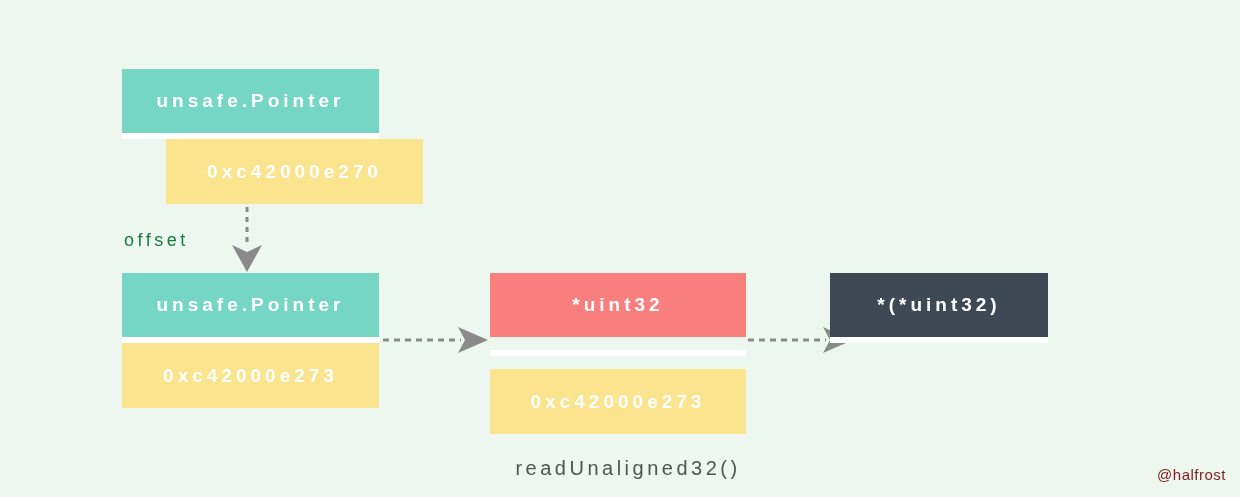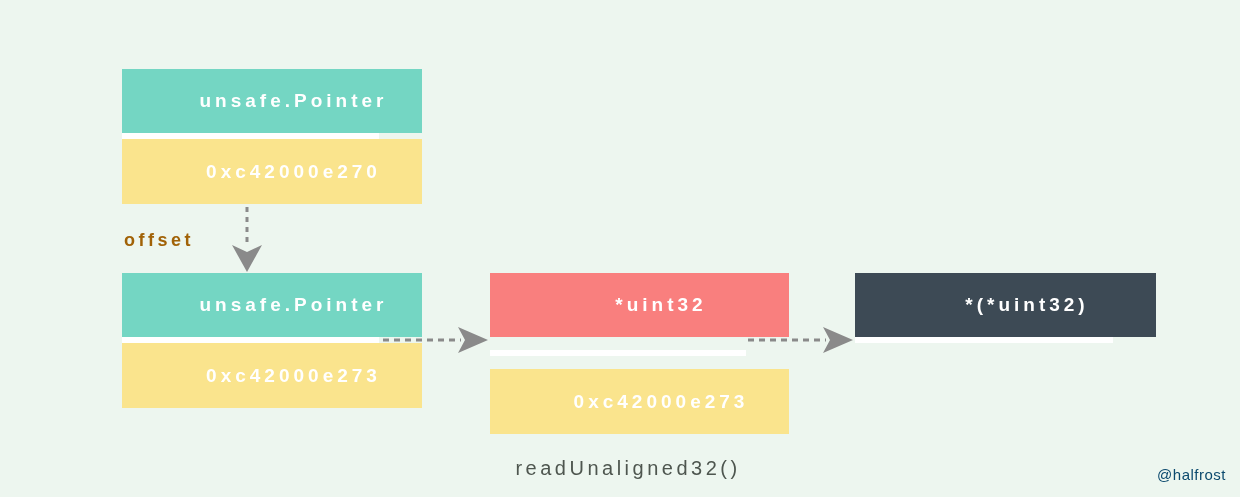--- a/index.html
+++ b/index.html
@@ -12,60 +12,59 @@
   }
   .node{position:absolute;display:flex;flex-direction:column;}
   .box{
     width:100%;
     display:flex;align-items:center;justify-content:center;
     color:#ffffff;
     font-weight:bold;
     font-size:19px;
     letter-spacing:4px;
     white-space:nowrap;
-    padding-left:43px;
   }
   .gap{width:100%;height:6px;background:#ffffff;}
   .type-box{height:64px;}
   .value-box{height:65px;}
   .label{
     position:absolute;
-    color:#a16207;
-    font-weight:bold;
+    color:#15803d;
+    font-weight:normal;
     font-size:18px;
     letter-spacing:3.5px;
     white-space:nowrap;
     text-align:center;
   }
   .title{
     position:absolute;
     left:8px;width:100%;
     text-align:center;
     color:#4e564f;
     font-size:20px;
     letter-spacing:3.5px;
     white-space:nowrap;
   }
   .credit{
     position:absolute;
-    color:#0c4a6e;
+    color:#7f1d1d;
     font-size:15px;
     letter-spacing:0.5px;
   }
   svg{position:absolute;overflow:visible;}
 </style>
 </head>
 <body>
 
 <div class="canvas" style="background: rgb(237, 246, 239);">
 
   <div class="node" style="left:122px;top:69px;width:257px;">
     <div class="box type-box" style="background: rgb(116, 214, 195);">unsafe.Pointer</div>
     <div class="gap"></div>
-    <div class="box value-box" style="background: rgb(250, 228, 141);">0xc42000e270</div>
+    <div class="box value-box" style="background: rgb(250, 228, 141); margin-left: 44px;">0xc42000e270</div>
   </div>
 
   <div class="label" style="left:124px;top:230px;">offset</div>
 
   <svg style="left:230px;top:205px;" width="34" height="68">
     <line x1="17" y1="2" x2="17" y2="42" stroke="#8a8a8a" stroke-width="3" stroke-dasharray="5 5"></line>
     <polygon points="2,40 17,47 32,40 17,67" fill="#8a8a8a"></polygon>
   </svg>
 
   <div class="node" style="left:122px;top:273px;width:257px;">
@@ -83,21 +82,21 @@
     <div class="box type-box" style="background: rgb(249, 127, 126);">*uint32</div>
     <div class="gap"></div>
     <div class="box value-box" style="background: rgb(250, 228, 141);">0xc42000e273</div>
   </div>
 
   <svg style="left:746px;top:326px;" width="108" height="28">
     <line x1="2" y1="14" x2="80" y2="14" stroke="#8a8a8a" stroke-width="3" stroke-dasharray="6 5"></line>
     <polygon points="77,1 84,14 77,27 107,14" fill="#8a8a8a"></polygon>
   </svg>
 
-  <div class="node" style="left:855px;top:273px;width:258px;">
+  <div class="node" style="left:830px;top:273px;width:218px;">
     <div class="box type-box" style="background: rgb(61, 74, 85);">*(*uint32)</div>
     <div class="gap"></div>
   </div>
 
   <div class="title" style="top:457px;">readUnaligned32()</div>
 
   <div class="credit" style="right:14px;top:466px;">@halfrost</div>
 
 </div>
 

